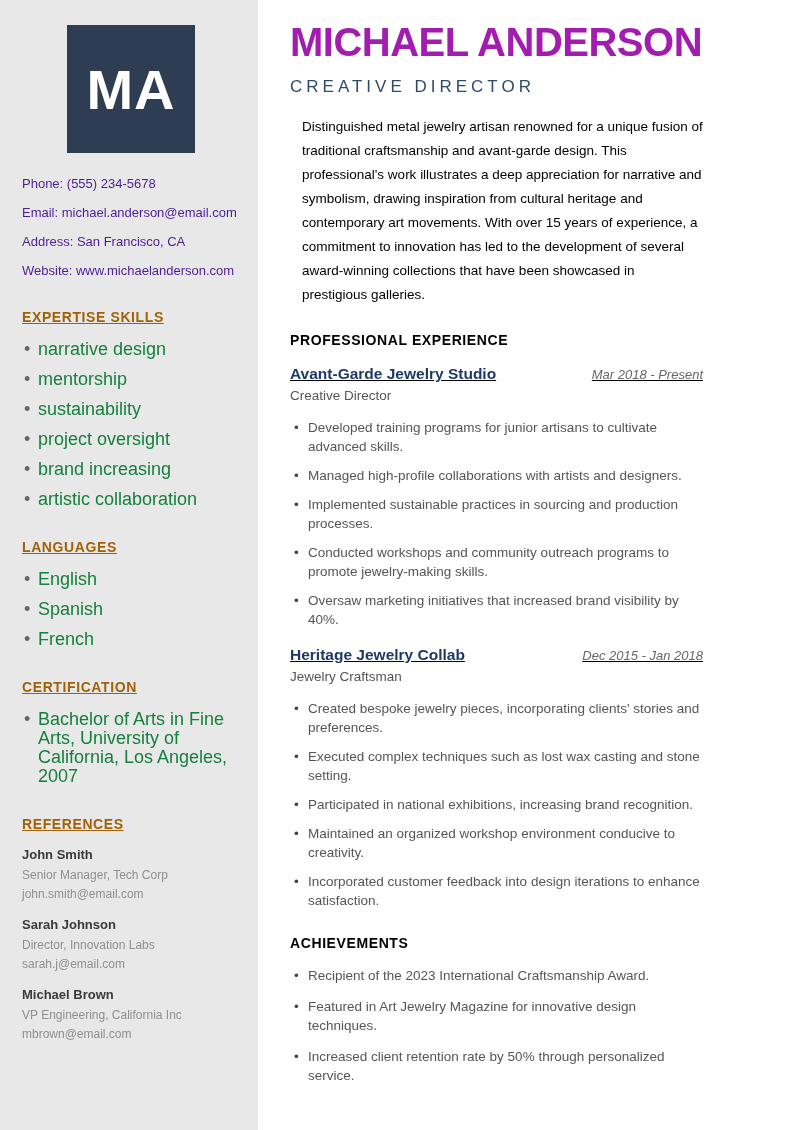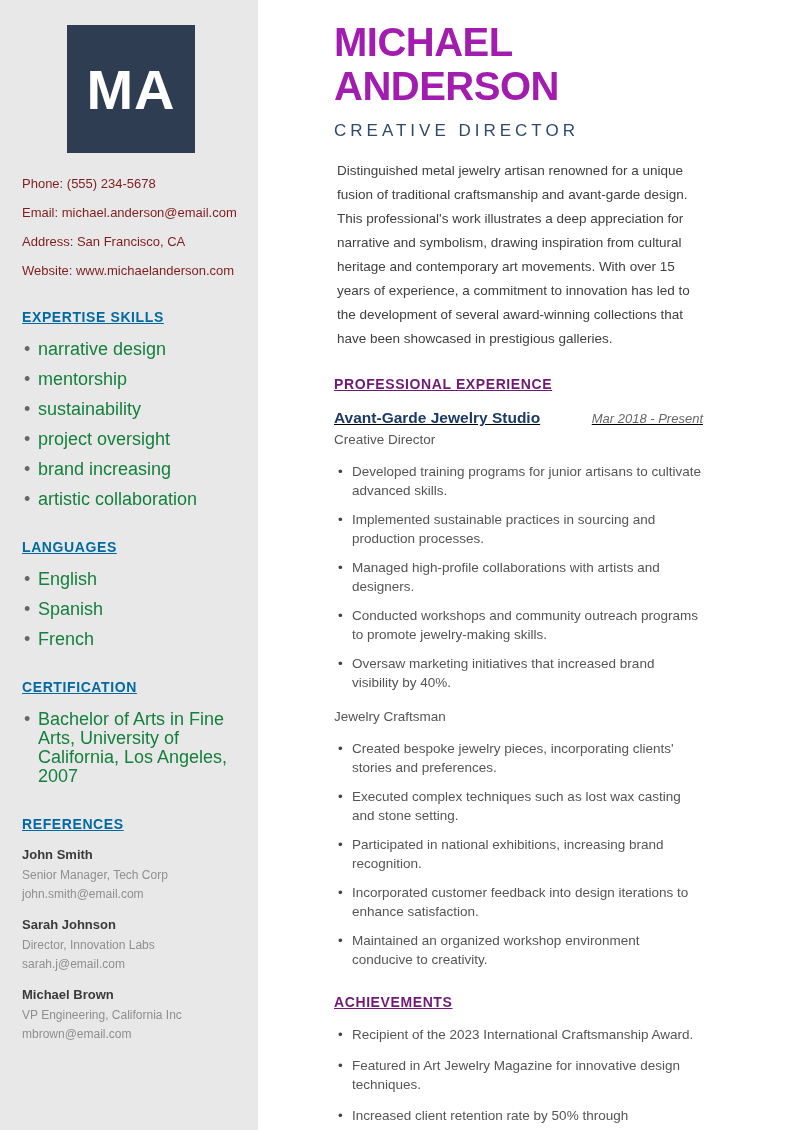--- a/index.html
+++ b/index.html
@@ -1,54 +1,54 @@
 <!DOCTYPE html>
 <html><head>
 <meta charset="utf-8">
 <style>
   * { box-sizing: border-box; }
   html, body { margin: 0; padding: 0; background: #ffffff; }
   body { font-family: "Liberation Sans", sans-serif; width: 800px; }
 
-  .page { width: 736px; height: 1130px; display: flex; background: #ffffff; overflow: hidden; gap: 44px; }
+  .page { width: 736px; height: 1130px; display: flex; background: #ffffff; overflow: hidden; }
 
   
   .sidebar { width: 258px; min-width: 258px; background: #e8e8e8; padding: 25px 18px 20px 22px; }
 
   .avatar { width: 128px; height: 128px; background: #2e3d52; margin: 0 auto;
             display: flex; align-items: center; justify-content: center; }
   .avatar span { color: #ffffff; font-size: 56px; font-weight: 600; letter-spacing: 1px; }
 
   .contact { margin-top: 23px; }
-  .contact p { font-size: 13px; color: #7f1d1d; margin: 0 0 13px 0; line-height: 16px; }
+  .contact p { font-size: 13px; color: #4c1d95; margin: 0 0 13px 0; line-height: 16px; }
 
-  .side-heading { font-size: 14px; font-weight: bold; color: #0369a1;
+  .side-heading { font-size: 14px; font-weight: bold; color: #a16207;
                   text-decoration: underline; letter-spacing: 0.6px;
                   margin: 30px 0 15px 0; }
 
   .side-list { list-style: none; margin: 0; padding: 0; }
   .side-list li { font-size: 18px; color: #15803d; margin-bottom: 11px;
                   padding-left: 16px; position: relative; line-height: 19px; }
   .side-list li::before { content: "\2022"; position: absolute; left: 2px; color: #666; }
 
   .ref { margin-bottom: 15px; }
   .ref-name { font-size: 13px; font-weight: bold; color: #3a3a3a; margin: 0 0 5px 0; }
   .ref-detail { font-size: 12px; color: #8f8f8f; margin: 0 0 3px 0; line-height: 16px; }
 
   
   .main { flex: 1; padding: 20px 33px 20px 32px; }
 
   .name { font-size: 40px; color: #a21caf; margin: 0; font-weight: bold;
           line-height: 1.1; letter-spacing: -0.5px; }
   .subtitle { font-size: 17px; color: #2e4a6b; letter-spacing: 4px;
               margin-top: 13px; font-weight: 400; }
-  .summary { font-size: 13.5px; color: #404040; line-height: 24px; margin: 18px 0 0 3px; }
+  .summary { font-size: 13.5px; color: #000000; line-height: 24px; margin: 18px 0 0 12px; }
 
-  .main-heading { font-size: 14px; font-weight: bold; color: #701a75;
-                  text-decoration: underline; letter-spacing: 0.6px; margin: 25px 0 0 0; }
+  .main-heading { font-size: 14px; font-weight: bold; color: #000000;
+                  letter-spacing: 0.6px; margin: 25px 0 0 0; }
 
   .job { margin-top: 17px; }
   .job-head { display: flex; justify-content: space-between; align-items: baseline; text-decoration: underline; }
   .company { font-size: 15.5px; font-weight: bold; color: #1d3a66; }
   .dates { font-size: 13px; font-style: italic; color: #666666; white-space: nowrap; }
   .role { font-size: 13.5px; color: #555555; margin: 5px 0 0 0; }
 
   .job-bullets, .ach-list { list-style: none; padding: 0; margin: 15px 0 0 0; }
   .job-bullets li, .ach-list li { font-size: 13.5px; color: #555555; line-height: 19px;
                   margin-bottom: 10px; padding-left: 18px; position: relative; }
@@ -125,35 +125,39 @@
     <h2 class="main-heading">PROFESSIONAL EXPERIENCE</h2>
 
     <section class="job">
       <div class="job-head">
         <span class="company">Avant-Garde Jewelry Studio</span>
         <span class="dates">Mar 2018 - Present</span>
       </div>
       <p class="role">Creative Director</p>
       <ul class="job-bullets">
         <li>Developed training programs for junior artisans to cultivate advanced skills.</li>
+        <li>Managed high-profile collaborations with artists and designers.</li>
         <li>Implemented sustainable practices in sourcing and production processes.</li>
-        <li>Managed high-profile collaborations with artists and designers.</li>
         <li>Conducted workshops and community outreach programs to promote jewelry-making skills.</li>
         <li>Oversaw marketing initiatives that increased brand visibility by 40%.</li>
       </ul>
     </section>
 
     <section class="job">
+      <div class="job-head">
+        <span class="company">Heritage Jewelry Collab</span>
+        <span class="dates">Dec 2015 - Jan 2018</span>
+      </div>
       <p class="role">Jewelry Craftsman</p>
       <ul class="job-bullets">
         <li>Created bespoke jewelry pieces, incorporating clients' stories and preferences.</li>
         <li>Executed complex techniques such as lost wax casting and stone setting.</li>
         <li>Participated in national exhibitions, increasing brand recognition.</li>
+        <li>Maintained an organized workshop environment conducive to creativity.</li>
         <li>Incorporated customer feedback into design iterations to enhance satisfaction.</li>
-        <li>Maintained an organized workshop environment conducive to creativity.</li>
       </ul>
     </section>
 
     <h2 class="main-heading">ACHIEVEMENTS</h2>
     <ul class="ach-list">
       <li>Recipient of the 2023 International Craftsmanship Award.</li>
       <li>Featured in Art Jewelry Magazine for innovative design techniques.</li>
       <li>Increased client retention rate by 50% through personalized service.</li>
     </ul>
 

